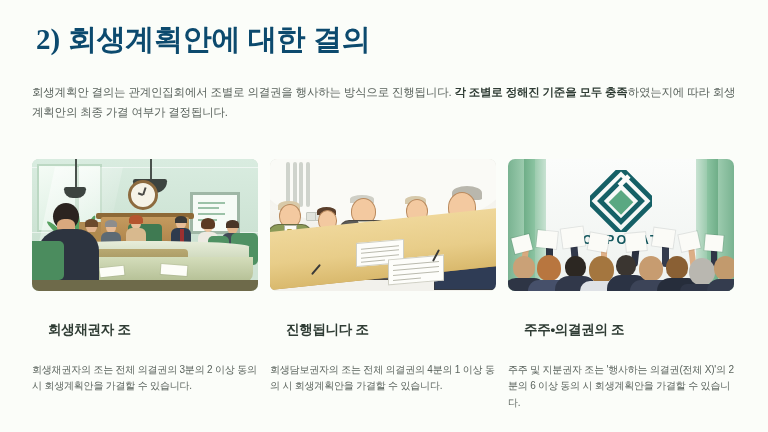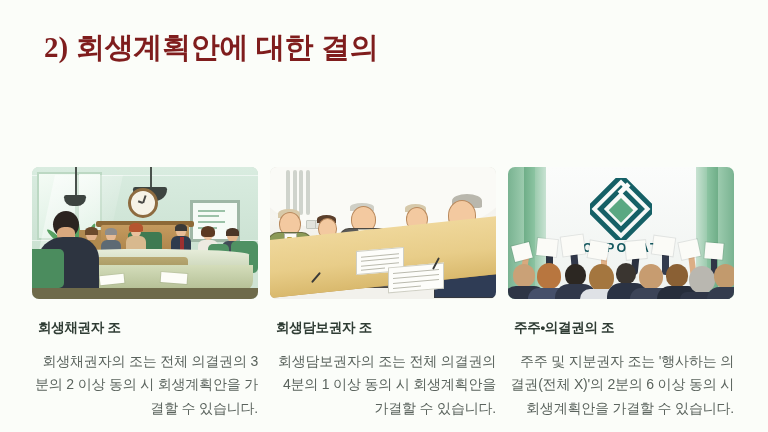--- a/index.html
+++ b/index.html
@@ -18,26 +18,26 @@
     position: relative;
     width: 768px;
     height: 432px;
     box-sizing: border-box;
     padding: 0 32px;
     background: #fbfdf9;
   }
 
   
   .title {
-    margin: 12px;
+    margin: 4px;
     padding-top: 17px;
     font-size: 29px;
     line-height: 1.25;
     font-weight: bold;
-    color: #7f1d1d;
+    color: #0c4a6e;
     letter-spacing: -0.3px;
     white-space: nowrap;
   }
   .title .num {
     font-family: "Liberation Serif", "DejaVu Serif", serif;
     font-weight: bold;
     font-size: 29px;
     letter-spacing: 0px;
   }
 
@@ -71,36 +71,35 @@
   }
   .thumb {
     position: relative;
     width: 226px;
     height: 132px;
     border-radius: 7px;
     overflow: hidden;
     background: #dfe9df;
   }
   .card-title {
-    margin: 6px;
+    margin: 16px;
     padding-top: 14px;
     font-size: 13.5px;
     font-weight: bold;
     color: #2f3c34;
     letter-spacing: -0.3px;
     line-height: 1.3;
   }
   .card-body {
     margin: 0;
     padding-top: 7px;
-    font-size: 14px;
+    font-size: 10px;
     line-height: 1.68;
     color: #5a635d;
     letter-spacing: -0.2px;
-    text-align: right;
   }
 
   
   .ill1 { position:absolute; inset:0; background:#cfe3d4; }
   .ill1 .wall { position:absolute; left:0; top:0; right:0; height:72%; background:linear-gradient(180deg,#d9ece0 0%,#c9e0d0 100%); }
   .ill1 .wallpanelline { position:absolute; height:1px; background:rgba(255,255,255,.55); left:0; right:0; }
   .ill1 .win { position:absolute; left:2%; top:4%; width:16%; height:48%; background:linear-gradient(160deg,#f4fbf5,#dcefe2); border:2px solid #bcd8c3; }
   .ill1 .lightbeam { position:absolute; left:6%; top:6%; width:30%; height:64%; background:linear-gradient(120deg,rgba(255,255,255,.55),rgba(255,255,255,0)); transform:skewX(-12deg); }
   .ill1 .clockface { position:absolute; left:49%; top:16%; width:30px; height:30px; margin-left:-15px; border-radius:50%; background:#f6f3e7; border:3px solid #8d6b3f; box-sizing:border-box; }
   .ill1 .clockhand { position:absolute; background:#4a4a46; transform-origin: bottom center; }
@@ -164,20 +163,21 @@
 </head>
 <body>
 
 <div class="slide">
 
   <h1 class="title">
     <span class="num">2)</span>
     <span>회생계획안에 대한 결의</span>
   </h1>
 
+  <p class="intro"><span>회생계획안 결의는 관계인집회에서 조별로 의결권을 행사하는 방식으로 진행됩니다. </span><b>각 조별로 정해진 기준을 모두 충족</b><span>하였는지에 따라 회생계획안의 최종 가결 여부가 결정됩니다.</span></p>
 
   <div class="cards">
 
     <div class="card">
       <div class="thumb">
         <div class="ill1">
           <div class="wall"></div>
           <div class="wallpanelline" style="top:6%"></div>
           <div class="wallpanelline" style="top:55%"></div>
           <div class="win"></div>
@@ -334,21 +334,21 @@
           <div class="doc" style="left:52%;top:74%;width:54px;height:24px;">
             <div class="docline" style="top:22%"></div>
               <div class="docline" style="top:42%"></div>
             <div class="docline" style="top:62%"></div>
               <div class="docline" style="top:82%;right:40%"></div>
           </div>
           <div class="pen" style="left:73%;top:68%;"></div>
           <div class="pen" style="left:20%;top:79%;transform:rotate(40deg);"></div>
         </div>
       </div>
-      <h3 class="card-title">회생담보권자 조</h3>
+      <h3 class="card-title">진행됩니다 조</h3>
       <p class="card-body">회생담보권자의 조는 전체 의결권의 4분의 1 이상 동의 시 회생계획안을 가결할 수 있습니다.</p>
     </div>
 
     <div class="card">
       <div class="thumb">
         <div class="ill3">
           <div class="curtain" style="left:0;width:7%;background:linear-gradient(90deg,#79b391,#9ccbae);"></div>
           <div class="curtain" style="left:7%;width:5%;background:linear-gradient(90deg,#6fae88,#8cc4a2);"></div>
           <div class="curtain" style="left:12%;width:5%;background:linear-gradient(90deg,#9ccbae,#c8e2d2);"></div>
           <div class="curtain" style="right:0;width:7%;background:linear-gradient(90deg,#9ccbae,#79b391);"></div>

